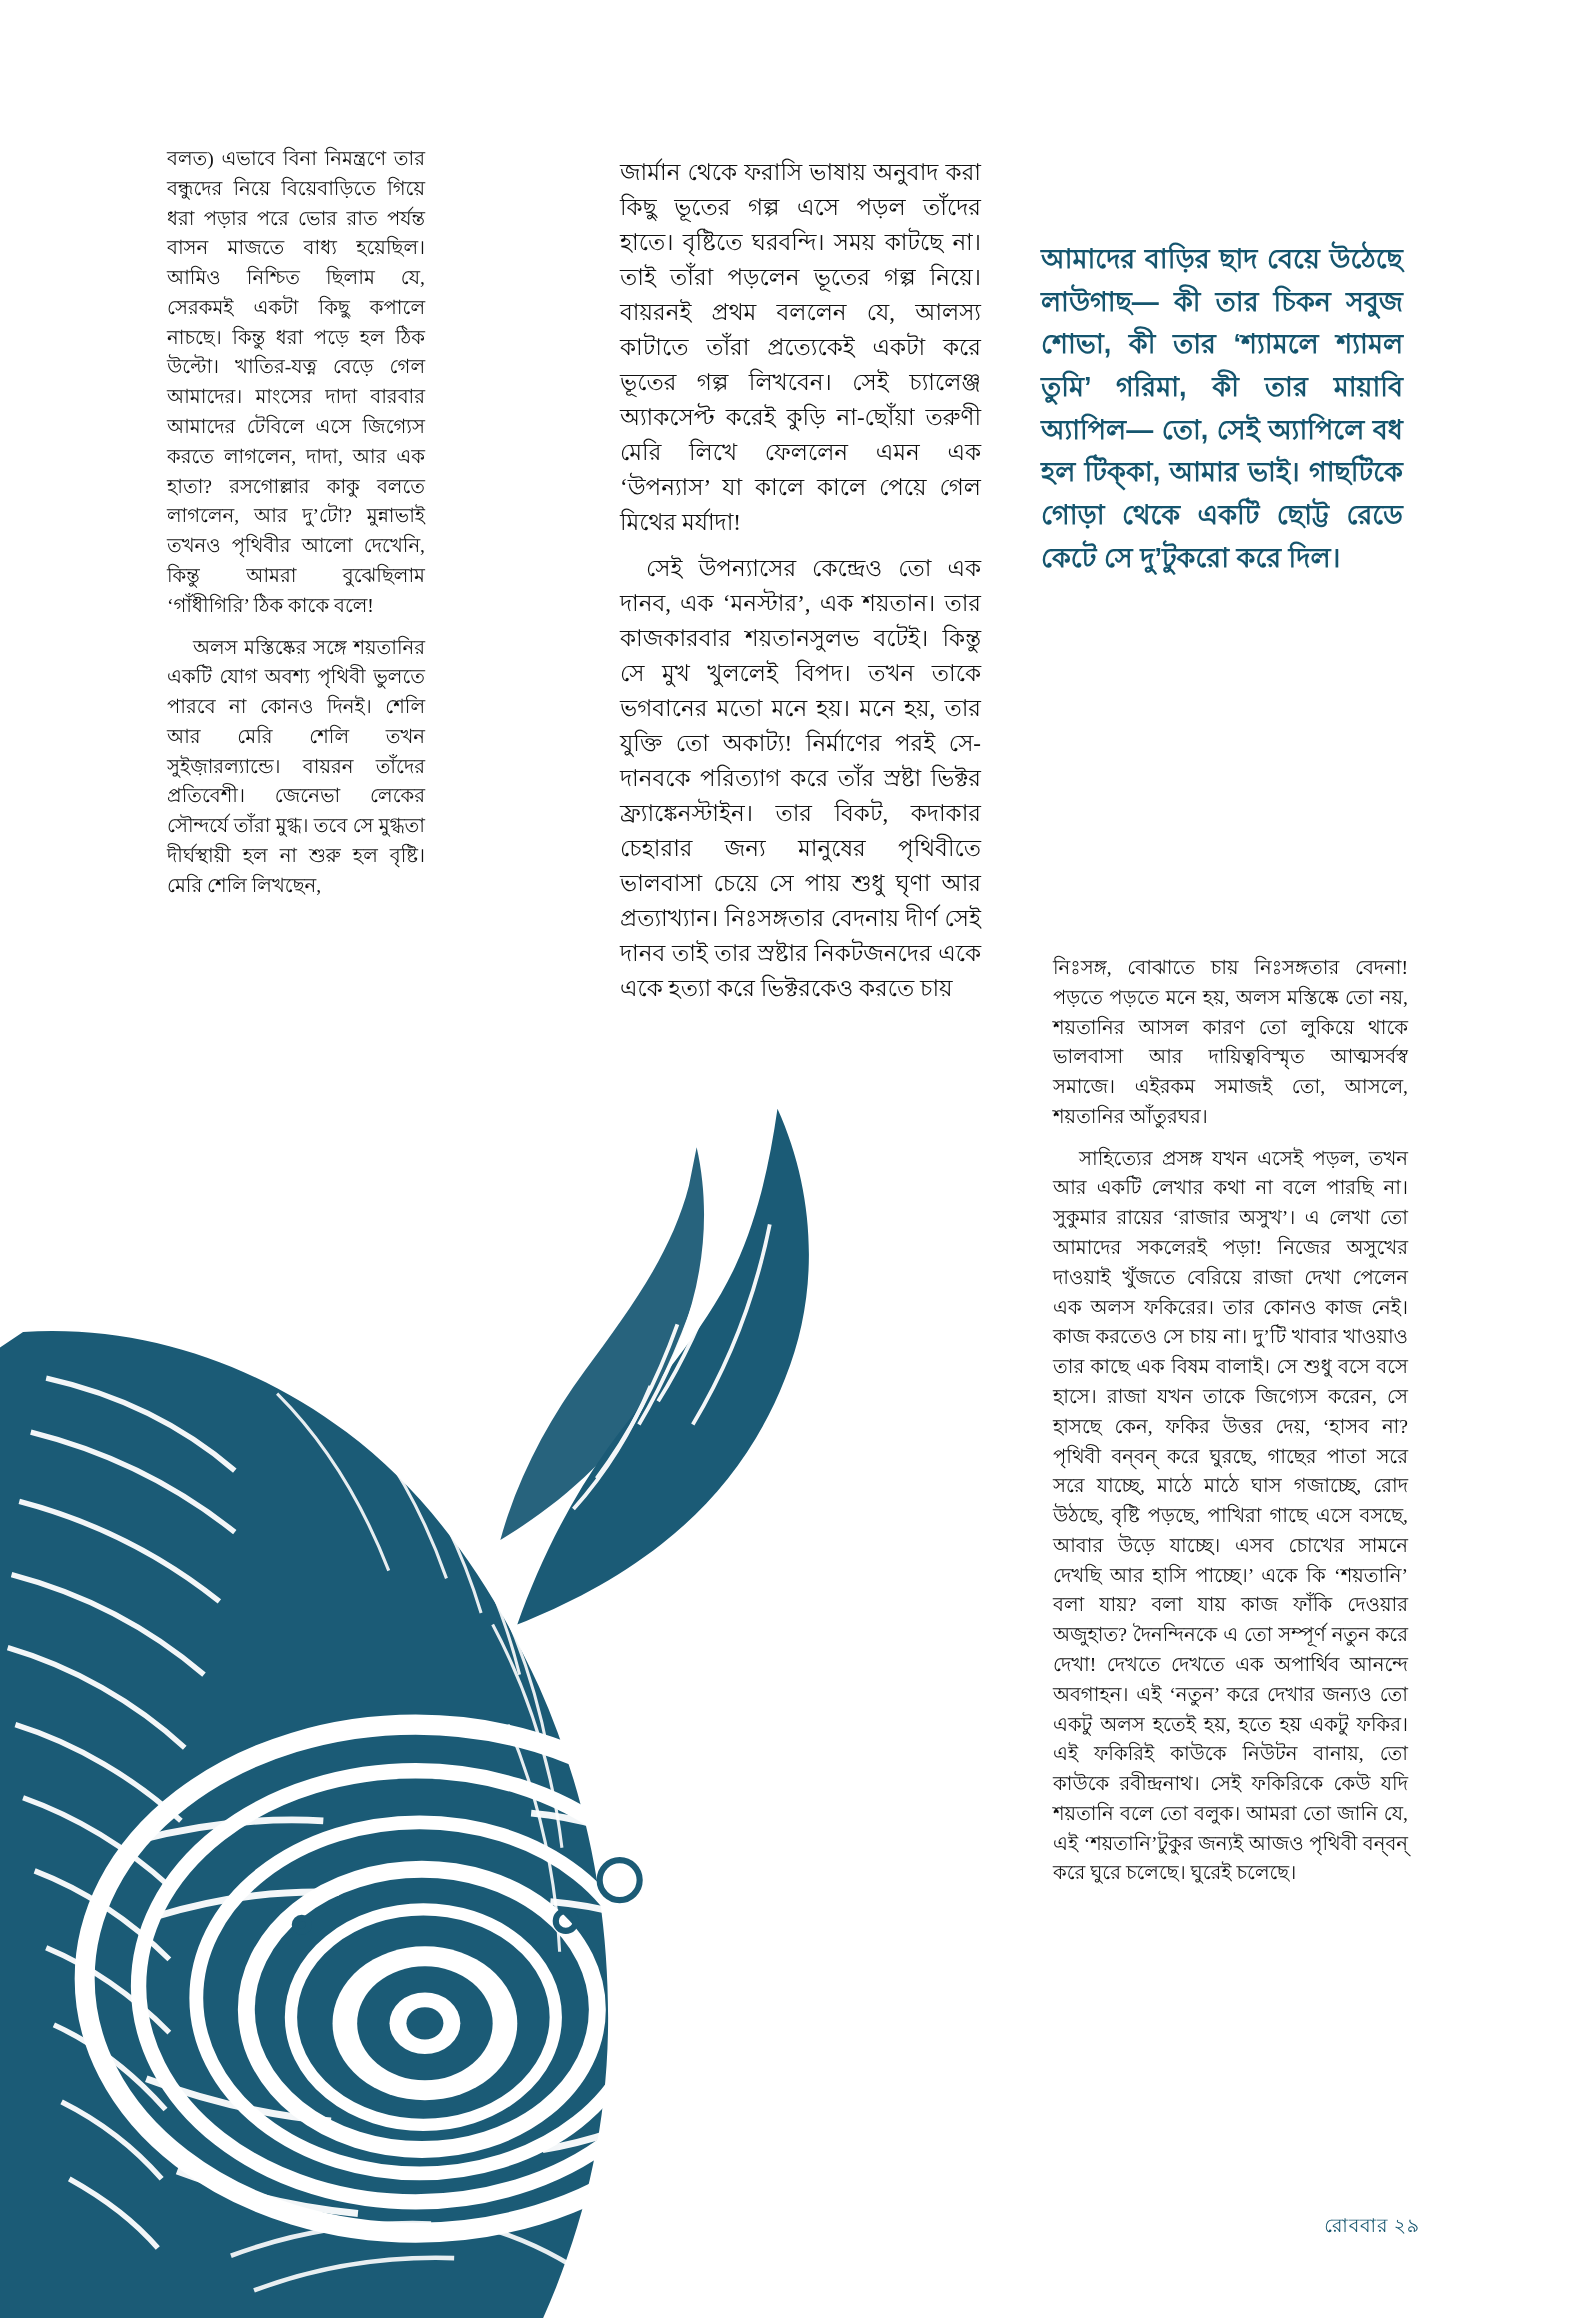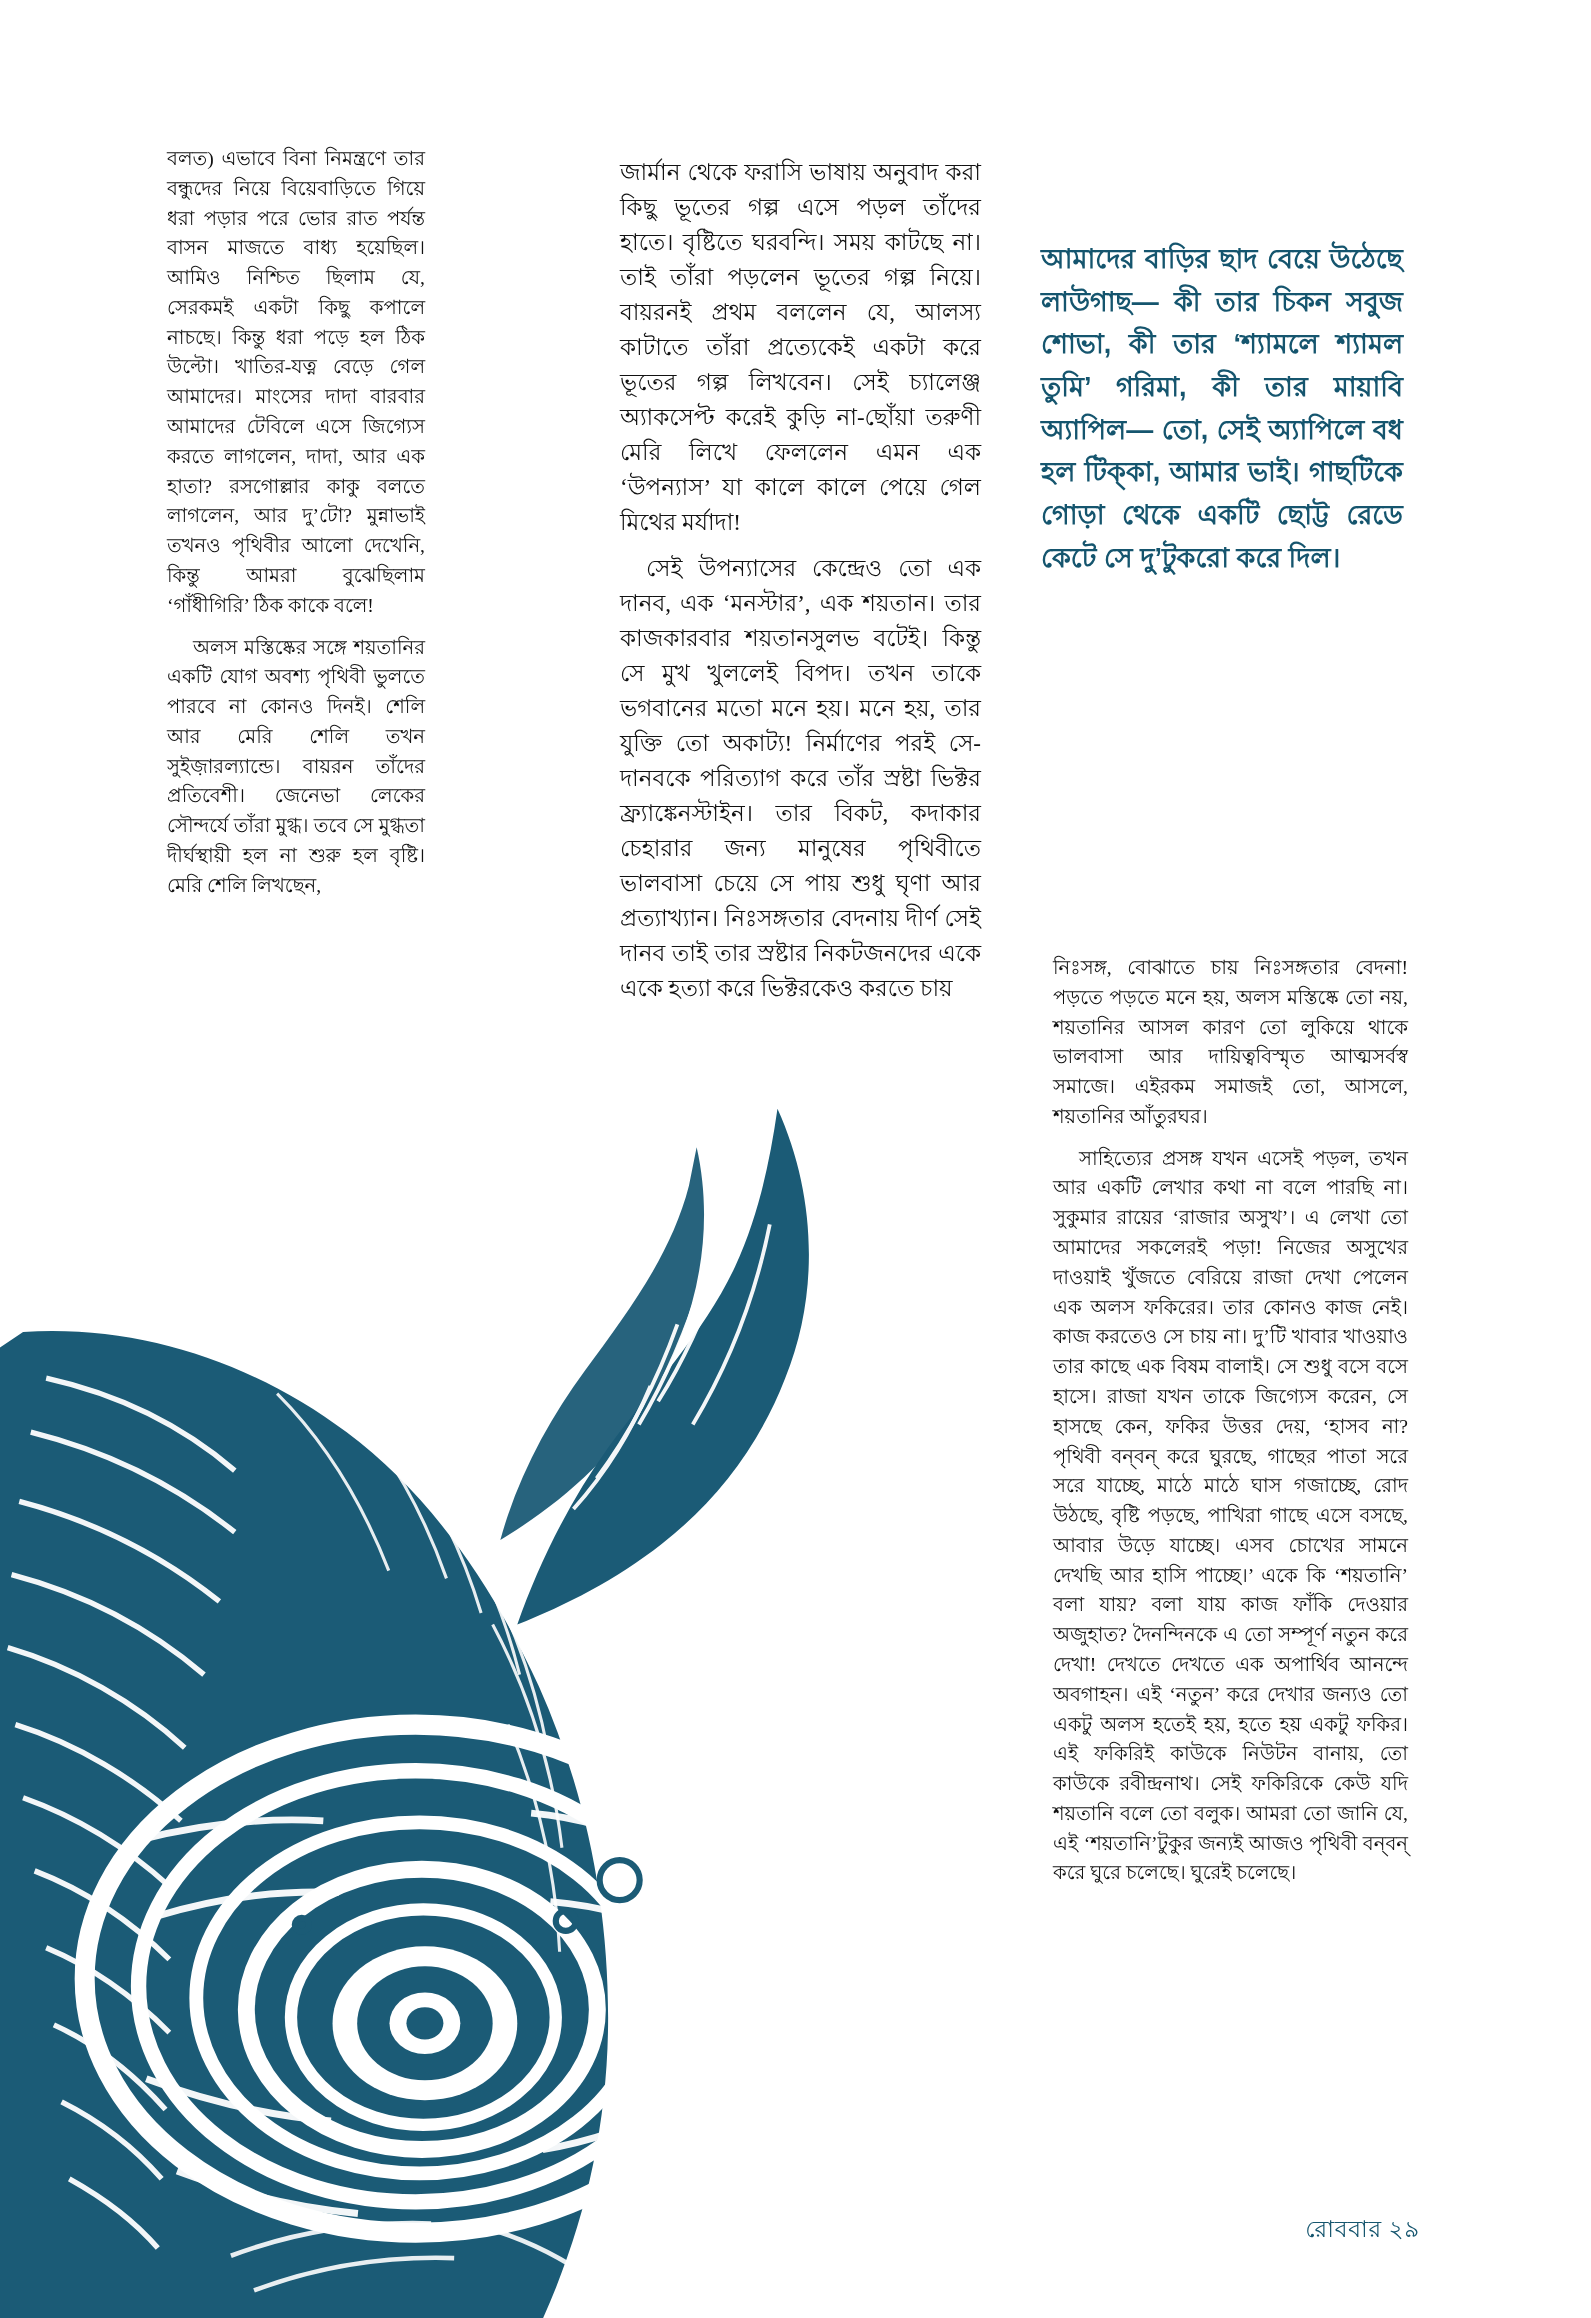--- a/index.html
+++ b/index.html
@@ -79,21 +79,21 @@
     text-align: justify;
   }
 
   
   .folio {
     position: absolute;
     left: 1041px;
     top: 2211px;
     width: 379px;
     text-align: right;
-    font-size: 23px;
+    font-size: 19px;
     color: #15556e;
     letter-spacing: 0.8px;
   }
 
   
   .illustration {
     position: absolute;
     left: 0px;
     top: 1101px;
     width: 993px;

